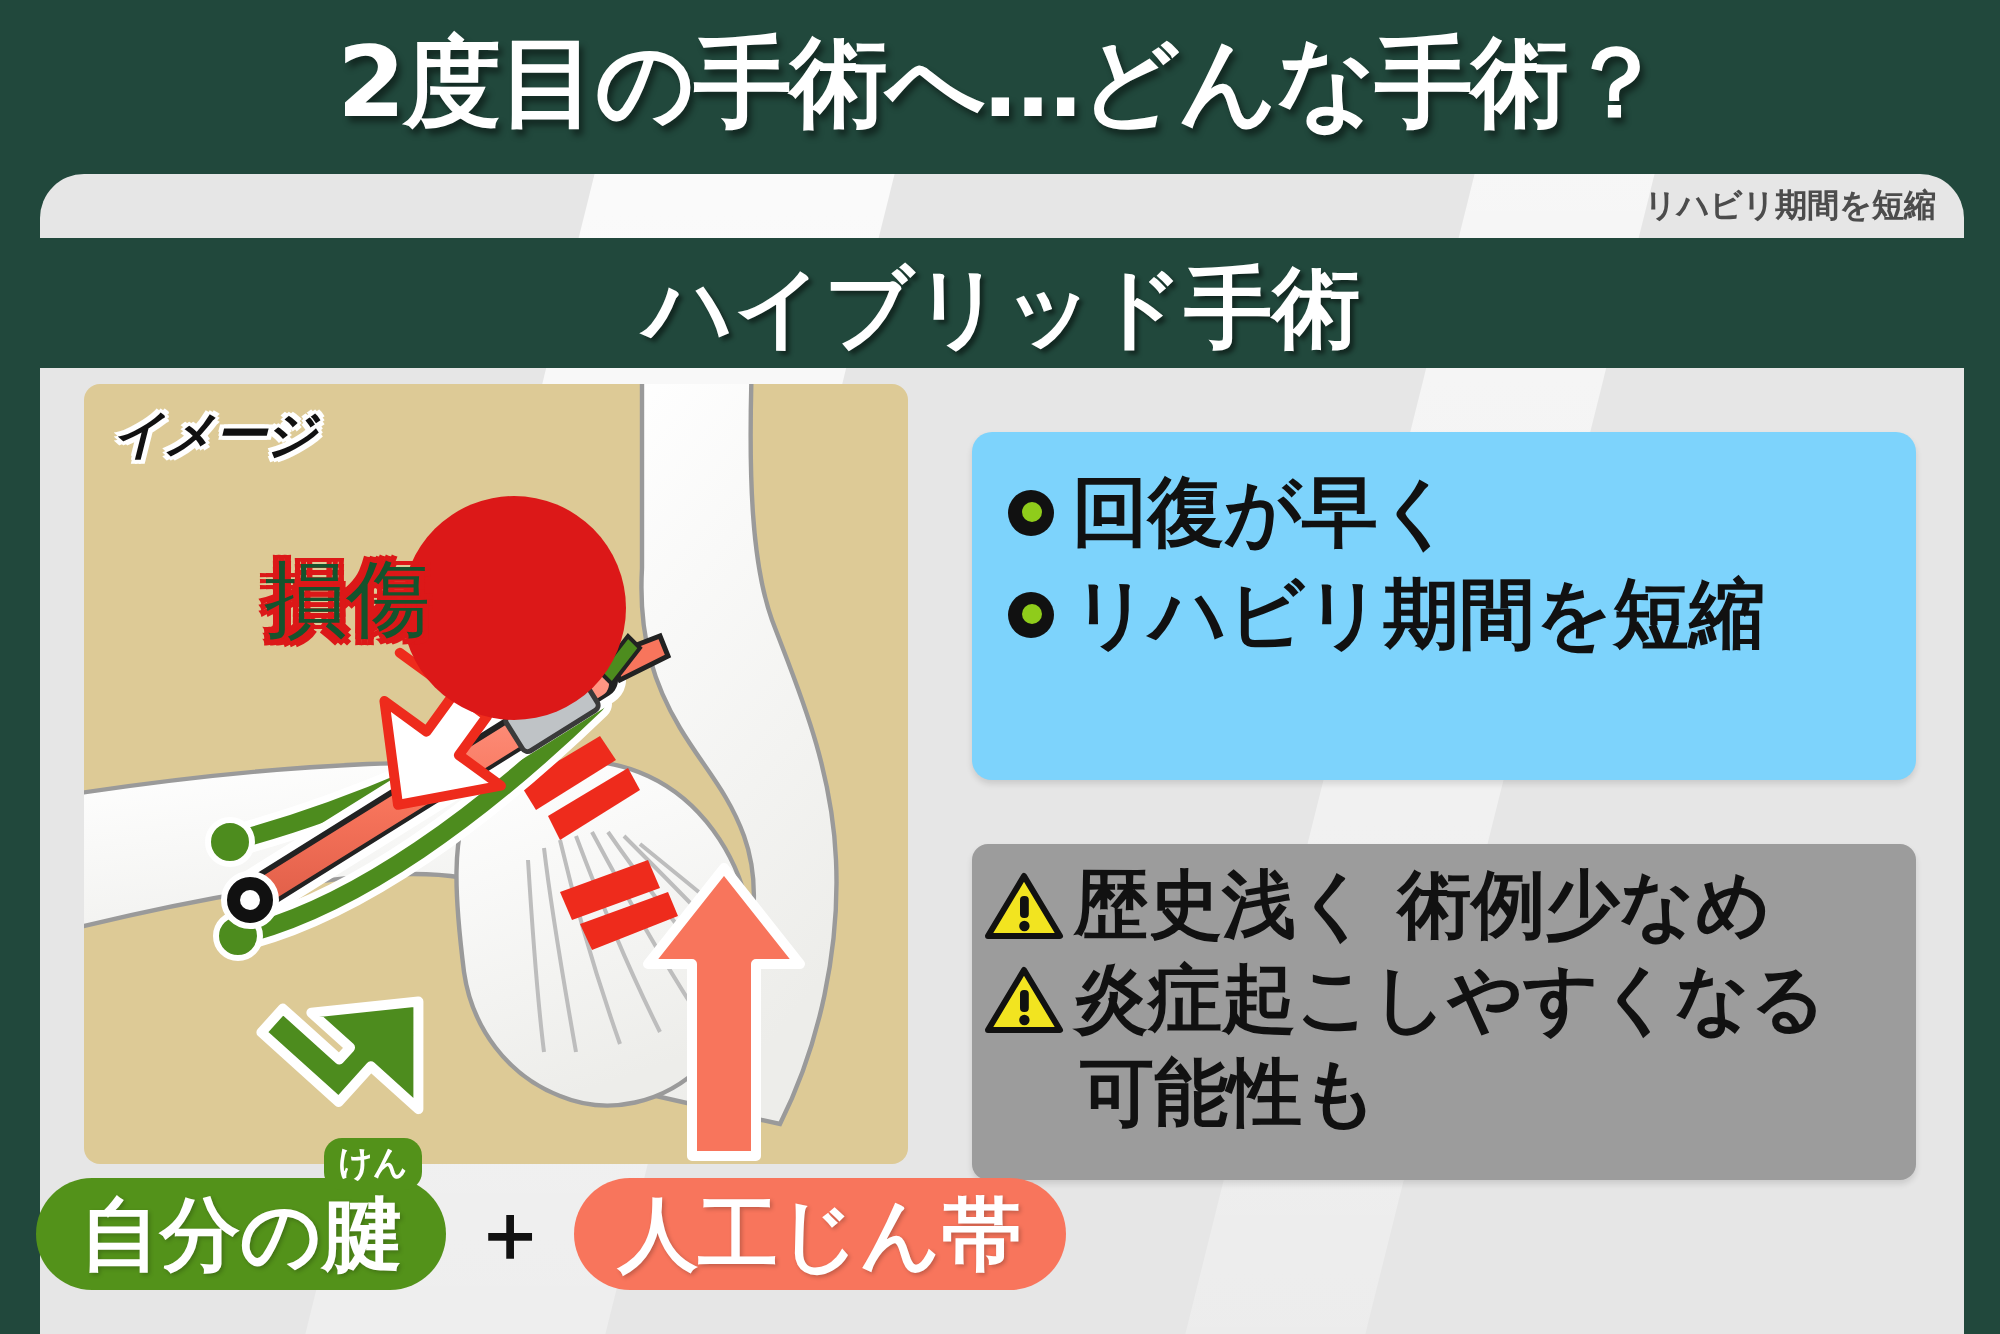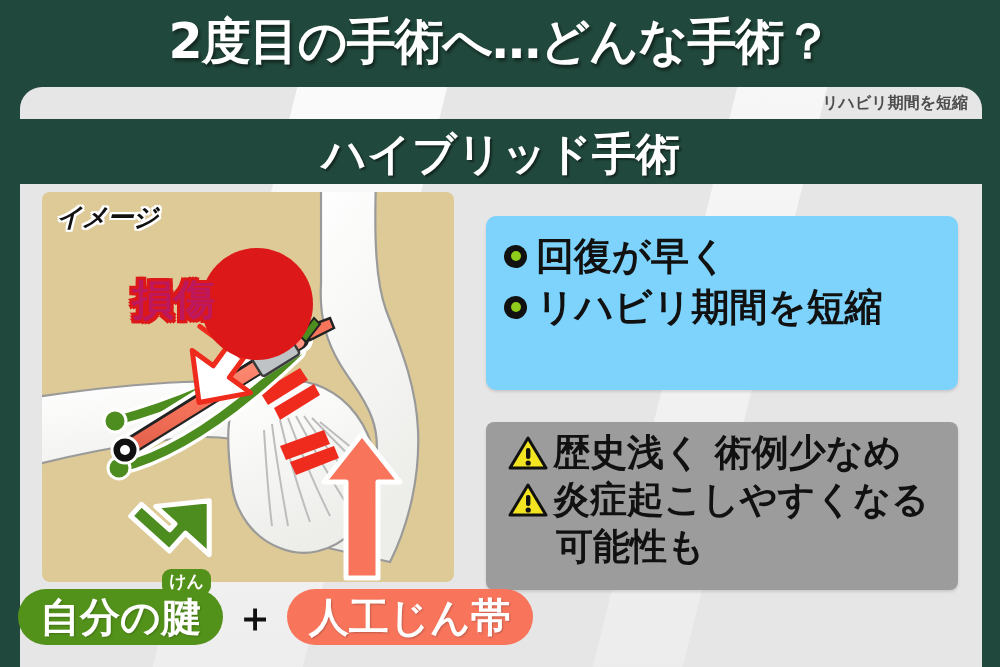--- a/index.html
+++ b/index.html
@@ -88,21 +88,21 @@
   .dot i{display:block;width:10px;height:10px;border-radius:50%;background:#8FCC1B;}
   .prorow .tx{
     font-size:38px;font-weight:bold;color:#111;white-space:nowrap;line-height:1.18;
   }
 
   
   #cons{
     position:absolute;left:486px;top:422px;width:472px;height:168px;
     background:#9C9C9C;border-radius:8px;z-index:3;
     box-shadow:0 2px 3px rgba(0,0,0,.12);
-    padding:8px 0 0 16px;box-sizing:border-box;
+    padding:8px 0 0 0;box-sizing:border-box;
   }
   .conrow{display:flex;align-items:flex-start;margin:0 0 2px 6px;}
   .warn{flex:0 0 auto;margin:6px 5px 0 0;}
   .conrow .tx{
     font-size:37px;font-weight:bold;color:#111;white-space:nowrap;line-height:1.22;
   }
   .conrow.cont{margin-left:54px;align-items:center;}
 
   
   #pills{
@@ -220,21 +220,21 @@
         <path d="M98 360 L150 360 L150 336 L182 336 L146 296 L110 336 L136 336 L136 344 L98 344 Z" transform="rotate(42 140 330)" fill="#4D8C1E" stroke="#ffffff" stroke-width="5" stroke-linejoin="round"></path>
       </g>
 
       <g>
         <path d="M304 386 L304 290 L282 290 L320 242 L358 290 L336 290 L336 386 Z" fill="#F8755C" stroke="#ffffff" stroke-width="5" stroke-linejoin="round"></path>
       </g>
 
       <circle cx="215" cy="112" r="56" fill="#DC1818"></circle>
     </svg>
 
-    <div style="position:absolute;left:90px;top:80px;z-index:10;font-size:42px;font-weight:bold;color:#be185d;
+    <div style="position:absolute;left:90px;top:80px;z-index:10;font-size:42px;font-weight:normal;color:#14532d;
                 white-space:nowrap;letter-spacing:-1px;
                 text-shadow:-3px -3px 0 #DC1818,3px -3px 0 #DC1818,-3px 3px 0 #DC1818,3px 3px 0 #DC1818,
                             -3px 0 0 #DC1818,3px 0 0 #DC1818,0 -3px 0 #DC1818,0 3px 0 #DC1818;">損傷</div>
 
     <div id="imagetag">イメージ</div>
   </div>
 
   <div id="pros">
     <div class="prorow">
       <span class="dot">

